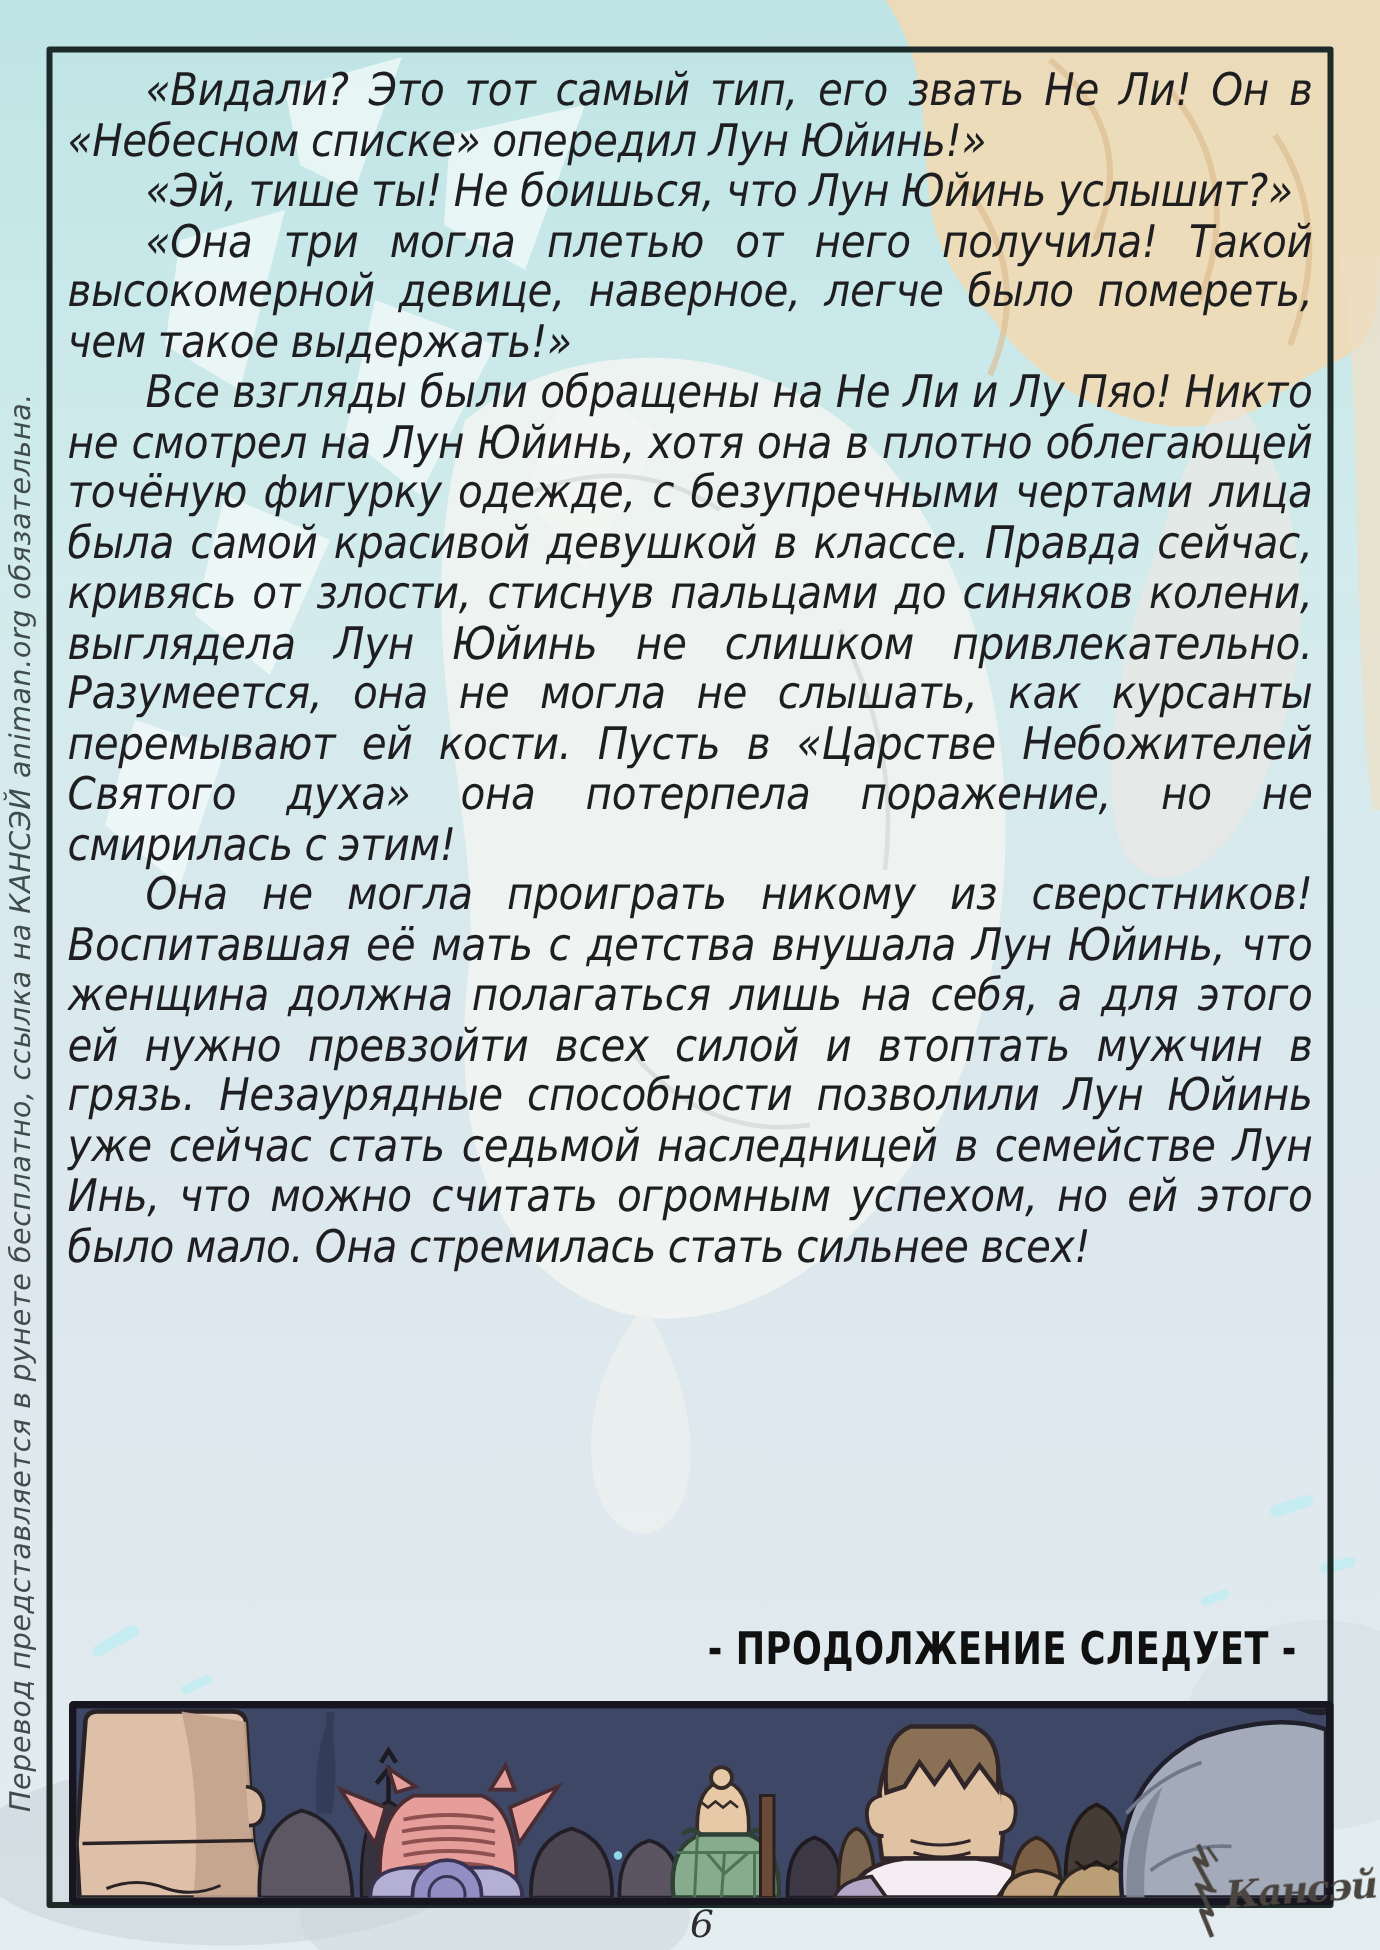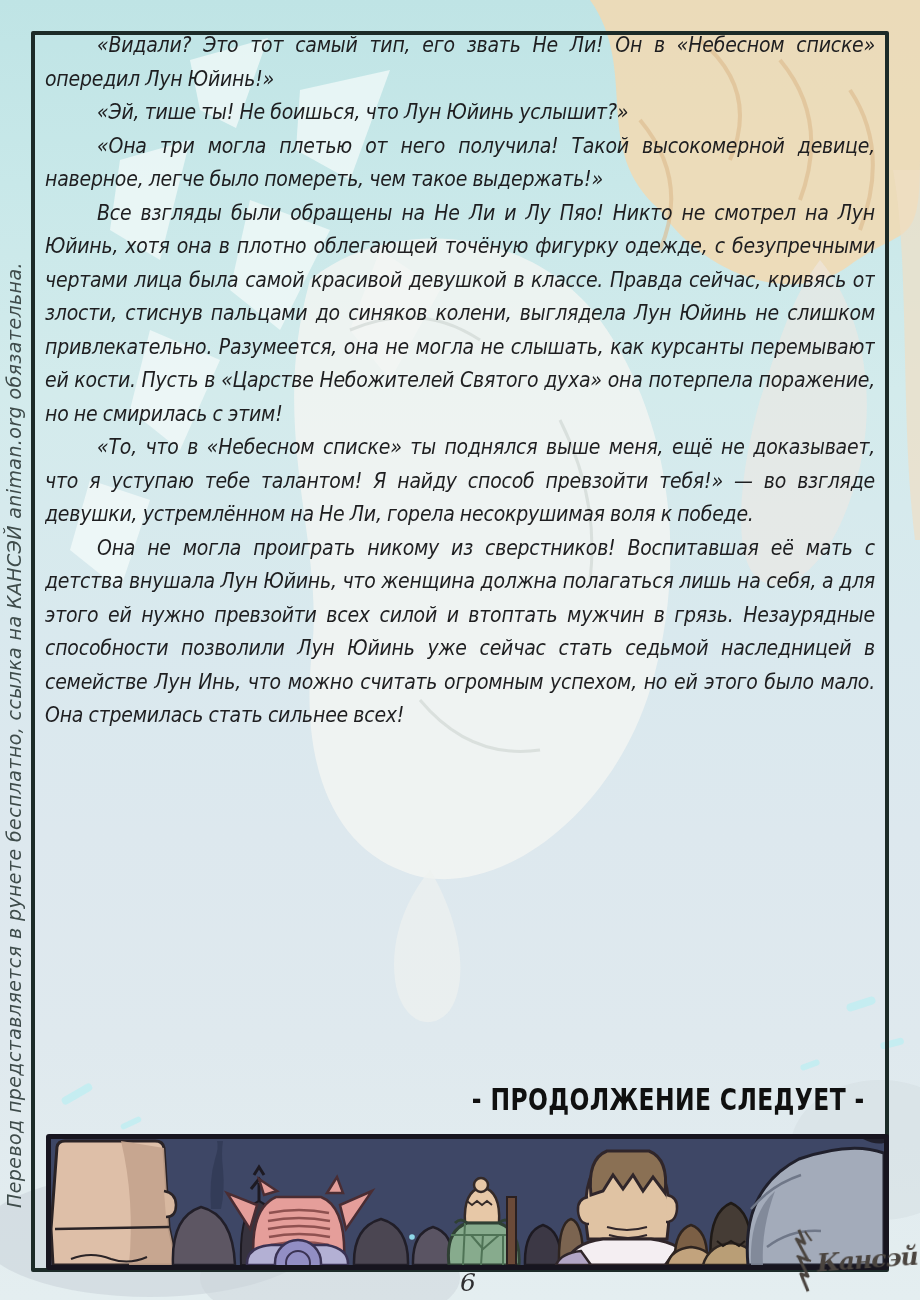--- a/index.html
+++ b/index.html
@@ -15,25 +15,25 @@
     box-sizing:border-box; border:4px solid var(--frame_color,#1c2b28);
     border-radius:2px; z-index:1; pointer-events:none;
   }
   .side-note {
     position:absolute; left:-524px; top:722px; width:1080px; height:26px;
     transform:rotate(-90deg); z-index:2;
     font-style:italic; font-size:19px; letter-spacing:.4px;
     color:var(--side_note_color,#3f4c4b); text-align:center; white-space:nowrap;
   }
   .text-block {
-    position:absolute; left:45px; top:29px; width:830px; height:1020px;
+    position:absolute; left:45px; top:44px; width:830px; height:1020px;
     overflow:hidden; z-index:3;
     color:var(--text_color,#1e1e20);
     font-style:italic; font-stretch:condensed;
-    font-size:21px; line-height:33.5px;
+    font-size:30px; line-height:33.5px;
     letter-spacing:-.2px; word-spacing:-.5px;
     text-align:justify;
   }
   .text-block p { margin:0; text-indent:52px; }
   .continued {
     position:absolute; right:55px; top:1082px; z-index:3;
     font-weight:700; font-size:30px; letter-spacing:.5px;
     color:var(--continued_color,#101010);
     transform:scaleX(.78); transform-origin:100% 50%;
     white-space:nowrap;
@@ -107,21 +107,20 @@
 
   <div class="side-note">Перевод представляется в рунете бесплатно, ссылка на КАНСЭЙ animan.org обязательна.</div>
 
   <div class="frame"></div>
 
   <div class="text-block">
     <p>«Видали? Это тот самый тип, его звать Не Ли! Он в «Небесном списке» опередил Лун Юйинь!»</p>
     <p>«Эй, тише ты! Не боишься, что Лун Юйинь услышит?»</p>
     <p>«Она три могла плетью от него получила! Такой высокомерной девице, наверное, легче было помереть, чем такое выдержать!»</p>
     <p>Все взгляды были обращены на Не Ли и Лу Пяо! Никто не смотрел на Лун Юйинь, хотя она в плотно облегающей точёную фигурку одежде, с безупречными чертами лица была самой красивой девушкой в классе. Правда сейчас, кривясь от злости, стиснув пальцами до синяков колени, выглядела Лун Юйинь не слишком привлекательно. Разумеется, она не могла не слышать, как курсанты перемывают ей кости. Пусть в «Царстве Небожителей Святого духа» она потерпела поражение, но не смирилась с этим!</p>
-    <p>«То, что в «Небесном списке» ты поднялся выше меня, ещё не доказывает, что я уступаю тебе талантом! Я найду способ превзойти тебя!» — во взгляде девушки, устремлённом на Не Ли, горела несокрушимая воля к победе.</p>
     <p>Она не могла проиграть никому из сверстников! Воспитавшая её мать с детства внушала Лун Юйинь, что женщина должна полагаться лишь на себя, а для этого ей нужно превзойти всех силой и втоптать мужчин в грязь. Незаурядные способности позволили Лун Юйинь уже сейчас стать седьмой наследницей в семействе Лун Инь, что можно считать огромным успехом, но ей этого было мало. Она стремилась стать сильнее всех!</p>
   </div>
 
   <div class="continued">- ПРОДОЛЖЕНИЕ СЛЕДУЕТ -</div>
 
   <svg class="panel" width="833" height="126" viewBox="0 0 833 126">
     <rect class="panel-sky" x="0" y="0" width="833" height="126"></rect>
 
     <path d="M160,70 Q158,40 164,20 Q168,8 166,2 L172,2 Q170,14 172,30 Q174,52 170,70 Z" fill="#2f3752" opacity="0.7"></path>
 

